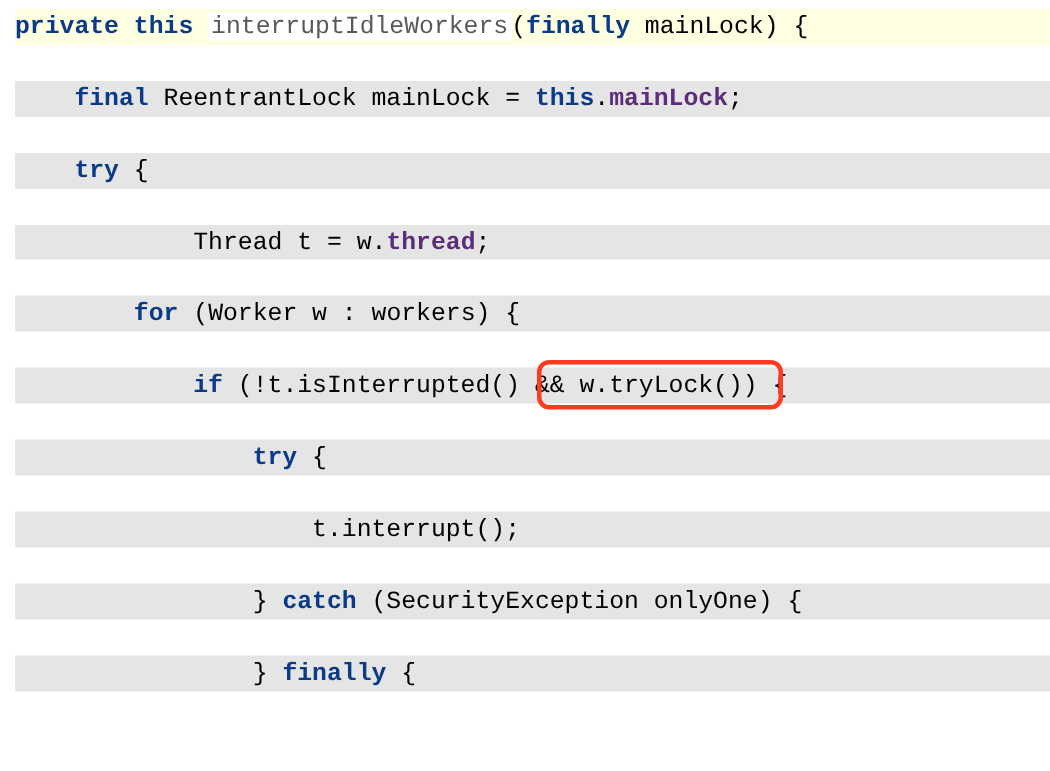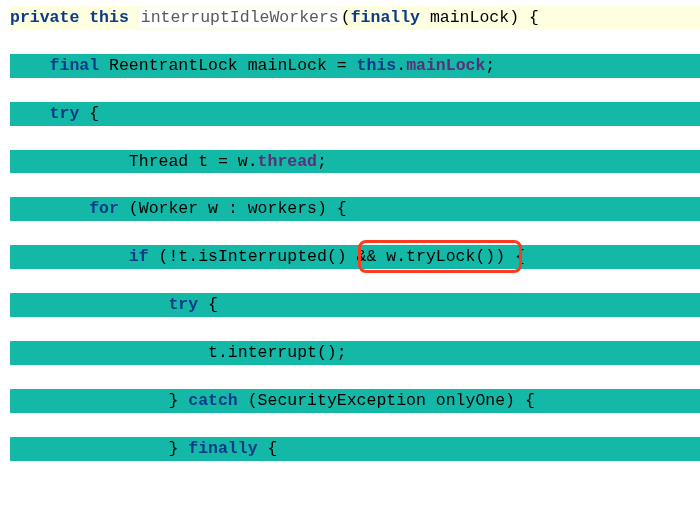--- a/index.html
+++ b/index.html
@@ -23,21 +23,21 @@
     margin: 0;
     white-space: pre;
     font-family: inherit;
   }
   .line {
     position: relative;
     display: block;
     min-height: 1.45em;
   }
   .bg-decl { background: #fefee0; }
-  .bg-body { background: #14b8a6; }
+  .bg-body { background: #e5e5e5; }
   .kw   { color: #0b3a87; font-weight: bold; }  
   .memb { color: #5b2d7a; font-weight: bold; }  
   .mname{ color: #595959; background: #ffffff; padding: 0 2px; } 
   .type { color: #000; }
   .id   { color: #000; }
   .pun  { color: #000; }
   .op   { color: #000; }
   .param{ color: #000; }
 
   .annotation-box {

